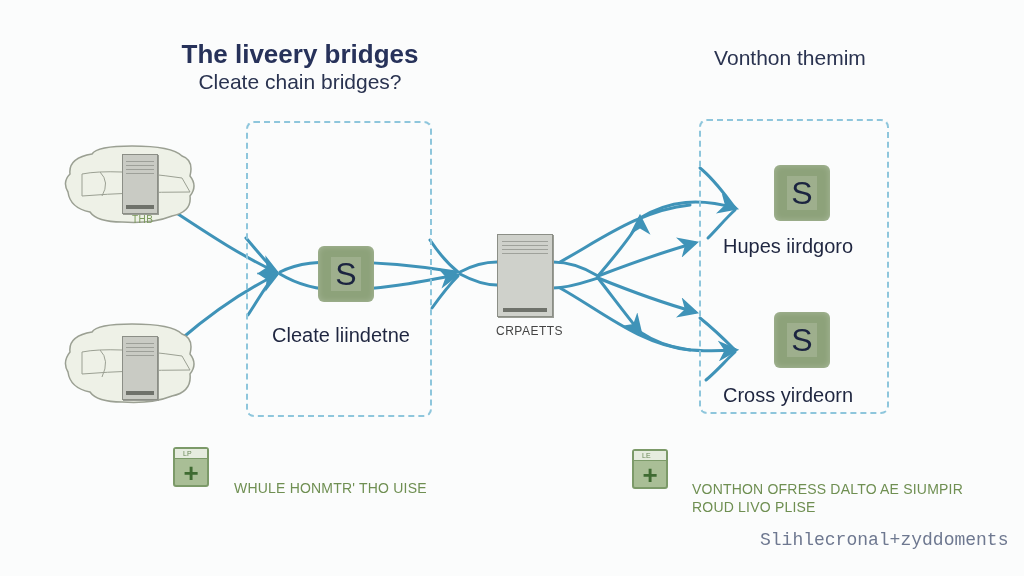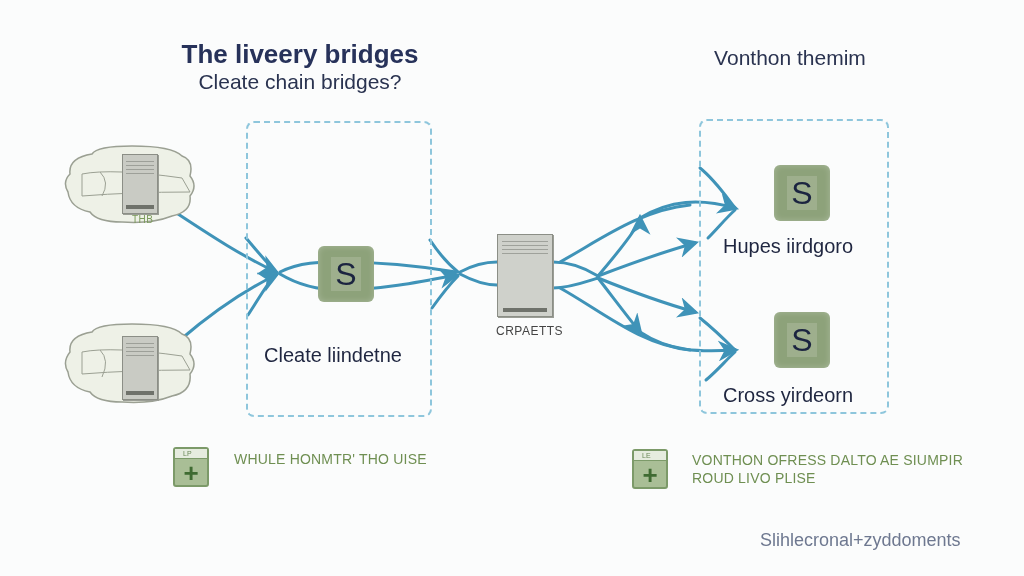--- a/index.html
+++ b/index.html
@@ -36,22 +36,22 @@
     .doc .lines { position: absolute; left: 8%; right: 8%; top: 6px; height: 14px;
       background: repeating-linear-gradient(#8a8d86 0 1px, transparent 1px 4px); opacity: 0.7; }
     .doc .foot { position: absolute; left: 10%; right: 10%; bottom: 4px; height: 4px; background: #6f726b; }
     .cloud { position: absolute; }
     .legend-icon {
       position: absolute; width: 36px; height: 40px;
       border: 2px solid #7c9a69; border-radius: 3px; background: #a9be96;
     }
     .legend-icon .top { position: absolute; left: 0; right: 0; top: 0; height: 10px; background: #e6ecdf; border-bottom: 1px solid #7c9a69; font-size: 7px; color: #6b8a59; padding-left: 8px; line-height: 9px; }
     .legend-icon .plus { position: absolute; left: 0; right: 0; top: 12px; bottom: 0; text-align: center; font-size: 26px; font-weight: bold; color: #3f6b32; line-height: 24px; }
-    .legend-text { position: absolute; font-size: 14px; color: #6f8f52; line-height: 18px; text-transform: uppercase; letter-spacing: 0.2px; }
-    .footer-text { position: absolute; font-size: 18px; color: #6e7890; }
+    .legend-text { position: absolute; font-size: 14px; color: #6f8f52; line-height: 18px; text-transform: uppercase; letter-spacing: 0.2px; margin-top: 29px; }
+    .footer-text { position: absolute; font-size: 18px; color: #6e7890; font-family: Liberation Mono, monospace; }
   </style>
 </head>
 <body>
 
 <div class="abs title-block" style="left:160px; top:40px; width:280px;">
   <div class="title-main">The liveery bridges</div>
   <div class="title-sub">Cleate chain bridges?</div>
 </div>
 <div class="abs title-block right-title" style="left:680px; top:44px; width:220px;">
   <div class="title-sub">Vonthon themim</div>
@@ -117,21 +117,21 @@
   <div class="doc" style="left:60px; top:14px; width:36px; height:64px;">
     <div class="lines"></div>
       <div class="foot"></div>
   </div>
 </div>
 
 <div class="panel" style="left:246px; top:121px; width:186px; height:296px;"></div>
 <div class="s-box" style="left:318px; top:246px;">
   <span>S</span>
 </div>
-<div class="node-label" style="left:264px; top:324px;margin-top:20px;">Cleate liindetne</div>
+<div class="node-label" style="left:272px; top:324px;">Cleate liindetne</div>
 
 <div class="doc" style="left:497px; top:234px; width:56px; height:83px; background:#cfd1cb;">
   <div class="lines"></div>
     <div class="foot"></div>
 </div>
 <div class="small-caps-label" style="left:496px; top:324px; font-size:12px; color:#444;">CRPAETTS</div>
 
 <div class="panel" style="left:699px; top:119px; width:190px; height:295px;"></div>
 <div class="s-box" style="left:774px; top:165px;">
   <span>S</span>

